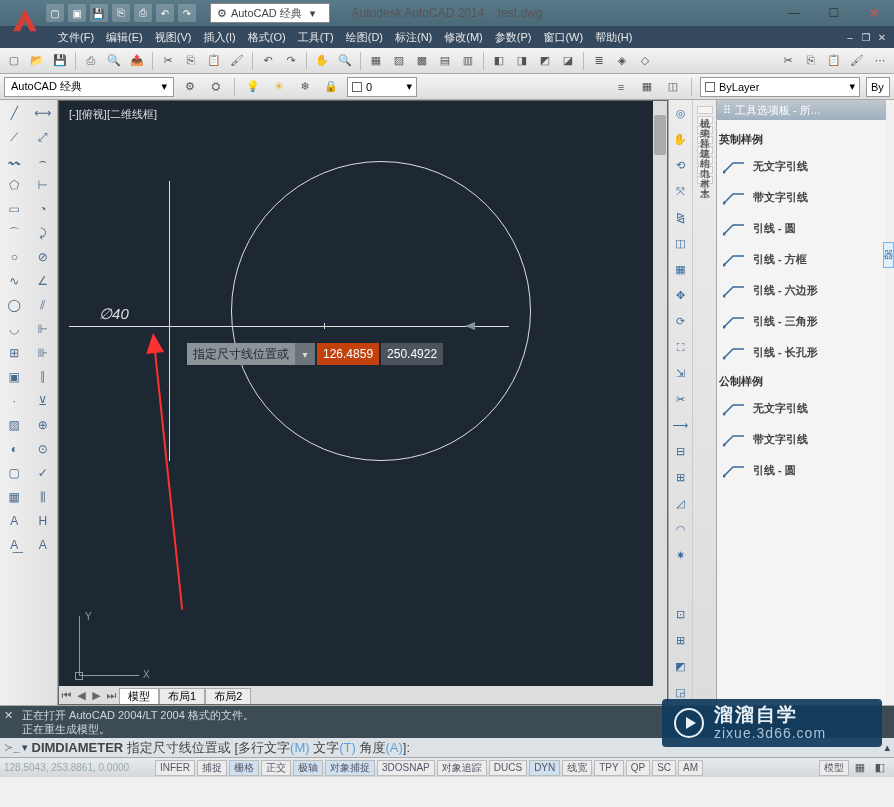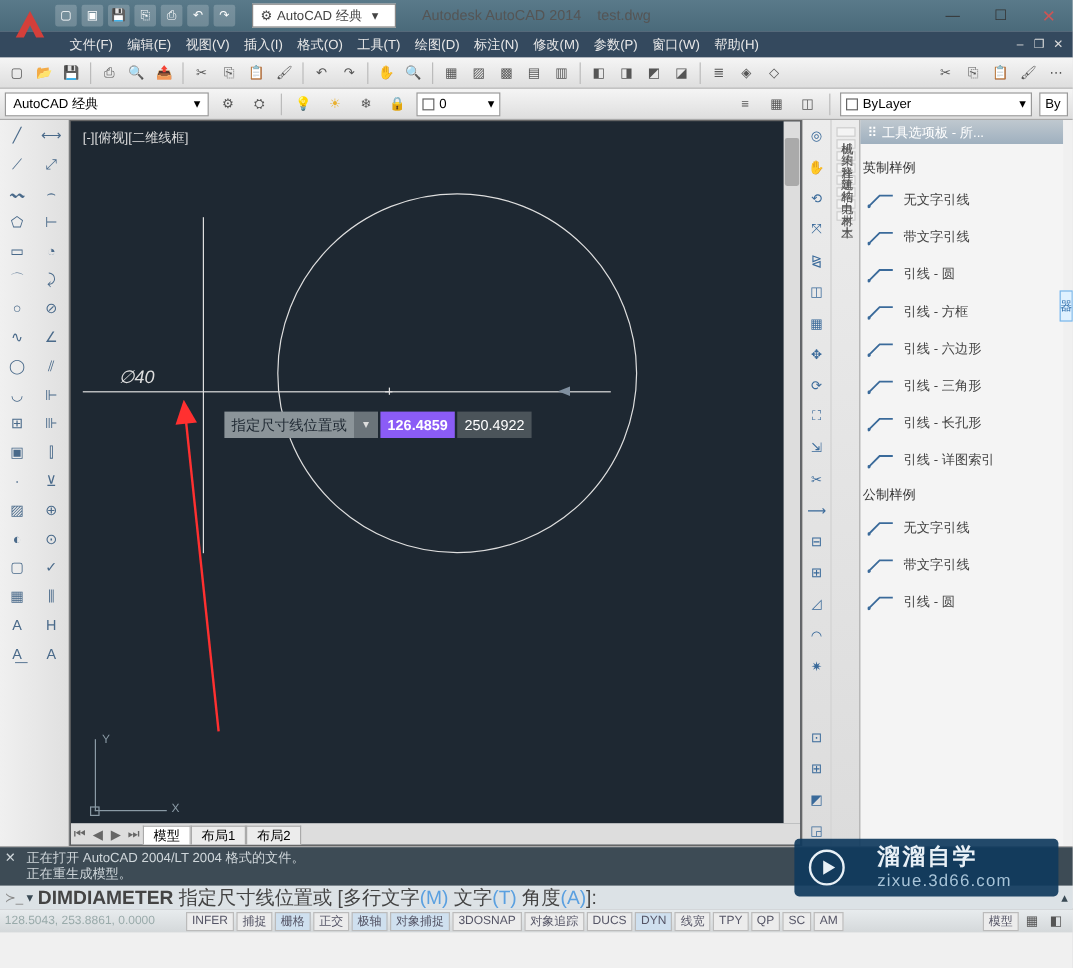--- a/index.html
+++ b/index.html
@@ -43,21 +43,21 @@
 .dim-text { position:absolute; left:40px; top:204px; color:#dedede; font-size:15px; font-style:italic;}
 .center-tick{ position:absolute; left:262px; top:222px; width:6px; height:6px; }
 .center-tick:before,.center-tick:after{content:"";position:absolute;background:#dedede;}
 .center-tick:before{left:3px;top:0;width:1px;height:6px;}
 .center-tick:after{left:0;top:3px;width:6px;height:1px;}
 
 .dyn-input { position:absolute; left:128px; top:242px; display:flex; align-items:stretch; height:22px; font-size:12px;}
 .dyn-label { background:#8b9499; color:#1e2832; padding:0 6px; display:flex; align-items:center;}
 .dyn-ico { width:20px; background:#6b747a; display:flex;align-items:center;justify-content:center; color:#ddd; font-size:10px;}
 .dyn-field { background:#4b545a; color:#fff; padding:0 6px; display:flex; align-items:center; margin-left:2px;}
-.dyn-field.sel { background:#8b5cf6;font-weight:bold;}
+.dyn-field.sel { background:#c2410c;}
 
 .red-arrow { position:absolute; left:95px; top:250px; width:2px; height:260px; background:#ff3030; transform:rotate(-6deg); transform-origin:top;}
 .red-arrow:before{content:"";position:absolute;top:-18px;left:-8px;width:0;height:0;border-left:9px solid transparent;border-right:9px solid transparent;border-bottom:20px solid #ff3030;}
 
 .ucs { position:absolute; left:10px; bottom:18px; width:70px; height:70px;}
 .ucs-x{ position:absolute; left:10px; bottom:10px; width:60px; height:1px; background:#8a9aa5;}
 .ucs-y{ position:absolute; left:10px; bottom:10px; width:1px; height:60px; background:#8a9aa5;}
 .ucs-sq{ position:absolute; left:6px; bottom:6px; width:8px; height:8px; border:1px solid #8a9aa5;}
 .ucs-lx{position:absolute;left:74px;bottom:6px;color:#8a9aa5;font-size:10px;}
 .ucs-ly{position:absolute;left:16px;bottom:64px;color:#8a9aa5;font-size:10px;}
@@ -71,44 +71,44 @@
 .ctab.active{ background:#fff;}
 
 .right-strip1 { width:24px; background:linear-gradient(#ececec,#dcdcdc); border-left:1px solid #aaa; display:flex; flex-direction:column; align-items:center; padding:4px 0; gap:8px;}
 .rs-ico{ width:18px; height:18px; display:flex;align-items:center;justify-content:center; font-size:11px; color:#3a6a9a;}
 
 .right-strip2 { width:24px; background:linear-gradient(#ececec,#dcdcdc); border-left:1px solid #ccc; padding-top:4px;}
 .rs2-group{ writing-mode:vertical-rl; font-size:10px; color:#555; padding:3px 0; margin:2px auto; background:#f4f4f4; border:1px solid #ccc; width:16px; display:flex;align-items:center;justify-content:center;}
 
 .palette { width:170px; background:#f4f4f4; border-left:1px solid #aaa; display:flex; flex-direction:column;}
 .palette-title{ height:20px; background:linear-gradient(#bfc8cf,#9fb0bf); color:#fff; font-size:11px; padding:0 6px; display:flex; align-items:center;}
-.palette-body{ flex:1; overflow:auto; padding:6px 0;}
+.palette-body{ flex:1; overflow:auto; padding:6px 0;font-weight:bold;}
 .pal-section{ font-size:11px; color:#333; margin:6px 0 4px 2px;}
 .pal-item{ display:flex; align-items:center; gap:8px; padding:8px 4px 8px 6px; font-size:11px; color:#444;}
 .pal-ico{ width:22px; height:14px; position:relative; flex:none;}
 .pal-ico svg{ width:22px;height:14px;}
 
 .right-edge{ width:8px; background:#f0f0f0;}
 
 .cmdline-area{ height:52px; background:#e8e8e8; border-top:1px solid #aaa; display:flex; flex-direction:column; font-size:11px; color:#3a4a55;}
 .cmd-hist{ flex:1; background:#3d4b55; color:#cfd6da; padding:2px 6px; line-height:14px; position:relative;}
 .cmd-hist .x-close{position:absolute;left:4px;top:2px;color:#cfd6da;font-size:11px;}
 .cmd-hist-lines{margin-left:16px;}
 .cmd-input-row{ height:20px; background:#dce2e6; display:flex; align-items:center; padding:0 4px; gap:4px;}
 .cmd-chev{ width:14px; color:#888;}
-.cmd-text{ flex:1; font-size:16px; color:#444;}
+.cmd-text{ flex:1; font-size:13px; color:#444;}
 .cmd-text .kw{color:#5aa0e0;}
 
 .statusbar{ height:20px; background:linear-gradient(#e8ecee,#d4d8da); border-top:1px solid #aaa; display:flex; align-items:center; font-size:10px; color:#556; padding:0 4px; gap:0;}
 .sb-coords{ width:150px; color:#9aa; font-size:10px;}
 .sb-btn{ padding:0 4px; height:16px; border:1px solid #bbb; margin:0 1px; display:flex; align-items:center; background:#ececec;}
 .sb-btn.on{ background:#cfe0ef;}
 .sb-spacer{flex:1;}
 
-.watermark{ position:absolute; right:12px; bottom:60px; width:220px; height:48px; background:rgba(15,58,93,.92); border-radius:4px; display:flex; align-items:center; gap:27px; padding:0 12px; color:#e8f0f6; z-index:20;}
+.watermark{ position:absolute; right:12px; bottom:60px; width:220px; height:48px; background:rgba(15,58,93,.92); border-radius:4px; display:flex; align-items:center; gap:10px; padding:0 12px; color:#e8f0f6; z-index:20;}
 .wm-logo{ width:30px; height:30px; border:2px solid #e8f0f6; border-radius:50%; display:flex;align-items:center;justify-content:center;}
 .wm-logo:before{content:"";width:0;height:0;border-top:6px solid transparent;border-bottom:6px solid transparent;border-left:10px solid #e8f0f6;margin-left:3px;}
 .wm-text{ display:flex; flex-direction:column; line-height:1.1;}
 .wm-big{ font-size:19px; letter-spacing:2px; font-weight:bold;}
 .wm-small{ font-size:14px; letter-spacing:1px; color:#a8c4d8;}
 
 .hidden-edge-btn { position:absolute; right:0; top:142px; width:11px; height:26px; background:#dff1ff; border:1px solid #7ab6e8; color:#2a6aa8; font-size:10px; display:flex;align-items:center;justify-content:center; z-index:15;}
 </style>
 </head>
 <body>
@@ -406,27 +406,20 @@
               </svg></span>
             <span>引线 - 三角形</span>
           </div>
           <div class="pal-item">
             <span class="pal-ico"><svg viewBox="0 0 22 14">
                 <path d="M1 12 L10 3 L21 3" stroke="#3a6a9a" fill="none" stroke-width="1.5"></path>
                 <circle cx="1" cy="12" r="1.5" fill="#3a6a9a"></circle>
               </svg></span>
             <span>引线 - 长孔形</span>
           </div>
-          <div class="pal-item">
-            <span class="pal-ico"><svg viewBox="0 0 22 14">
-                <path d="M1 12 L10 3 L21 3" stroke="#3a6a9a" fill="none" stroke-width="1.5"></path>
-                <circle cx="1" cy="12" r="1.5" fill="#3a6a9a"></circle>
-              </svg></span>
-            <span>引线 - 详图索引</span>
-          </div>
         </div>
       <div class="pal-section">公制样例</div>
       <div id="pal-list2">
           <div class="pal-item">
             <span class="pal-ico"><svg viewBox="0 0 22 14">
                 <path d="M1 12 L10 3 L21 3" stroke="#3a6a9a" fill="none" stroke-width="1.5"></path>
                 <circle cx="1" cy="12" r="1.5" fill="#3a6a9a"></circle>
               </svg></span>
             <span>无文字引线</span>
           </div>

